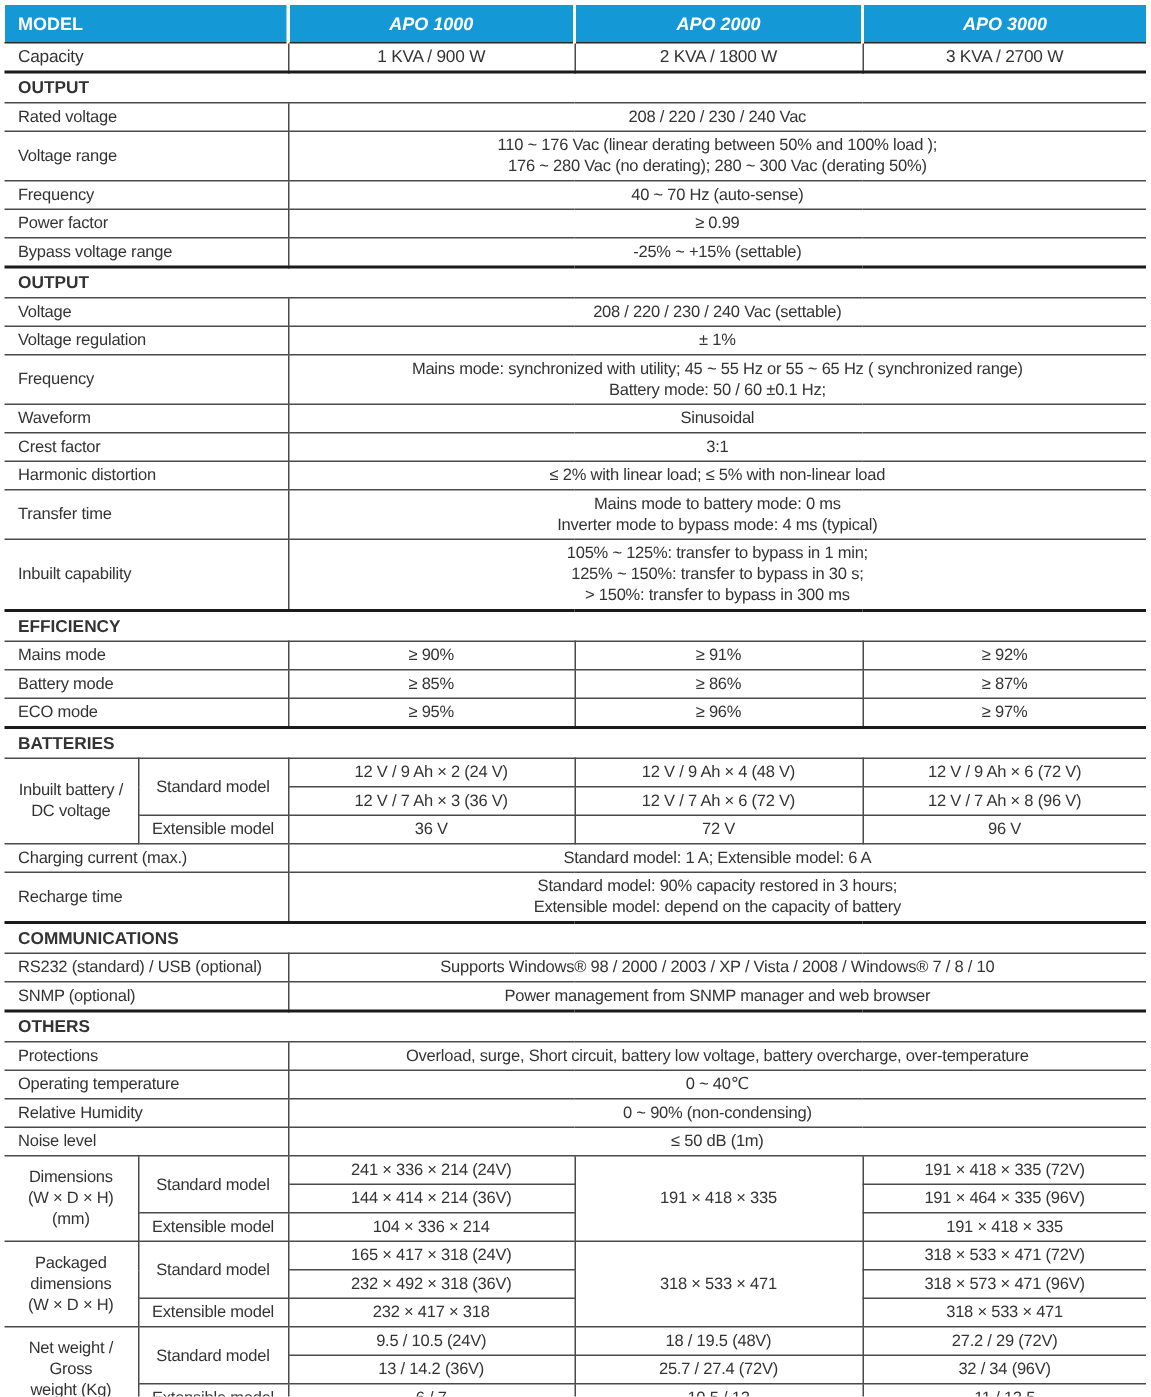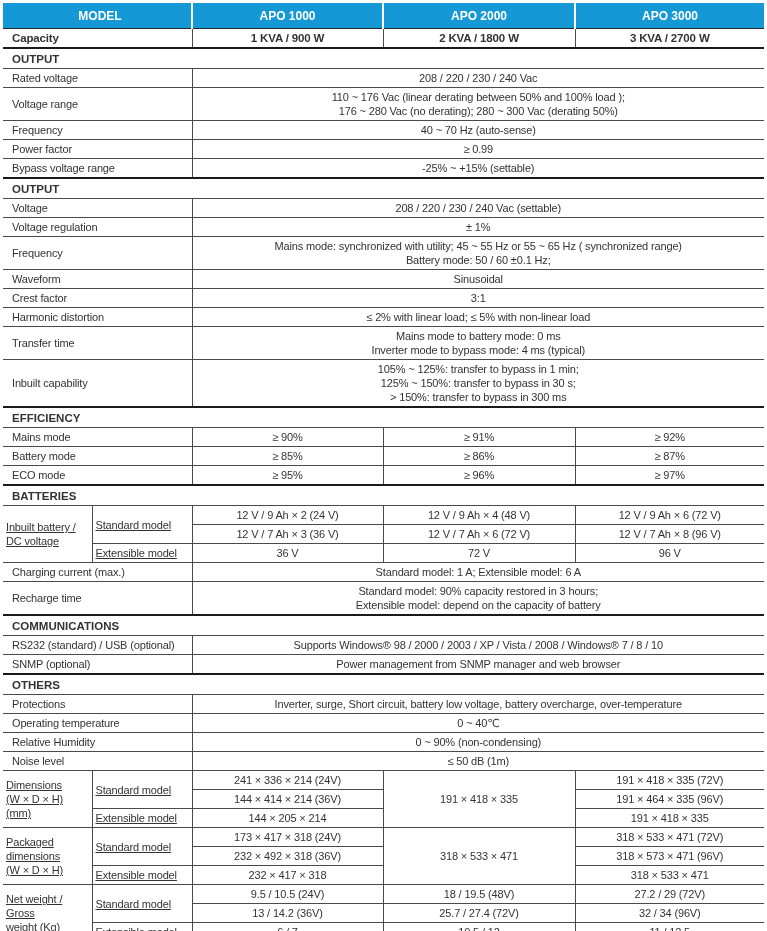--- a/index.html
+++ b/index.html
@@ -22,44 +22,44 @@
     border:1px solid #4a4a4a;
     padding:2px 3px;
     vertical-align:middle;
     text-align:center;
     white-space:pre-line;
     overflow:hidden;
   }
   tr td:first-child{border-left:0;}
   tr td:last-child{border-right:0;}
   td.lab{text-align:left;padding-left:9px;}
-  td.c{padding-left:3px;text-decoration:underline;}
-  td.b{font-weight:bold;font-size:11.5px;}
+  td.c{text-align:center;padding-left:3px;}
+  td.b{font-weight:normal;font-size:11.5px;}
   td.sec{
     font-weight:bold;
     text-align:left;
     padding:3px 3px 2px 9px;
     border-left:0;border-right:0;
     border-top:2px solid #1a1a1a;
     border-bottom:1px solid #4a4a4a;
     font-size:11.5px;
     letter-spacing:0;
   }
   tr.head td{
     background:var(--header-bg,#1499d6);
     color:#fff;
     font-weight:bold;
     font-size:12px;
     border:0;
     border-bottom:1px solid #2a2a2a;
     height:21px;
     letter-spacing:0;
   }
-  tr.head td + td{border-left:2px solid #ffffff;}
-  tr.head td.model{text-align:center;padding-left:9px;}
+  tr.head td + td{border-left:2px solid #ffffff;font-style:italic;}
+  tr.head td.model{text-align:left;padding-left:9px;}
   tr.last td{border-bottom:2px solid #1a1a1a;}
 </style>
 </head>
 <body style="--header-bg: #1499d6;">
 
 <div class="wrap">
   <table class="spec">
     <colgroup>
       <col style="width:89px">
       <col style="width:100px">
@@ -204,21 +204,21 @@
         </tr>
         <tr>
           <td colspan="2" class="lab">SNMP (optional)</td>
           <td colspan="3">Power management from SNMP manager and web browser</td>
         </tr>
         <tr>
           <td colspan="5" class="sec">OTHERS</td>
         </tr>
         <tr>
           <td colspan="2" class="lab">Protections</td>
-          <td colspan="3">Inverter, surge, Short circuit, battery low voltage, battery overcharge, over-temperature</td>
+          <td colspan="3">Overload, surge, Short circuit, battery low voltage, battery overcharge, over-temperature</td>
         </tr>
         <tr>
           <td colspan="2" class="lab">Operating temperature</td>
           <td colspan="3">0 ~ 40℃</td>
         </tr>
         <tr>
           <td colspan="2" class="lab">Relative Humidity</td>
           <td colspan="3">0 ~ 90% (non-condensing)</td>
         </tr>
         <tr>
@@ -233,29 +233,29 @@
           <td>241 × 336 × 214 (24V)</td>
           <td rowspan="3">191 × 418 × 335</td>
           <td>191 × 418 × 335 (72V)</td>
         </tr>
         <tr>
           <td>144 × 414 × 214 (36V)</td>
           <td>191 × 464 × 335 (96V)</td>
         </tr>
         <tr>
           <td class="lab c">Extensible model</td>
-          <td>144 × 205 × 214</td>
+          <td>104 × 336 × 214</td>
           <td>191 × 418 × 335</td>
         </tr>
         <tr>
           <td rowspan="3" class="lab c">Packaged
 dimensions
 (W × D × H)</td>
           <td rowspan="2" class="lab c">Standard model</td>
-          <td>173 × 417 × 318 (24V)</td>
+          <td>165 × 417 × 318 (24V)</td>
           <td rowspan="3">318 × 533 × 471</td>
           <td>318 × 533 × 471 (72V)</td>
         </tr>
         <tr>
           <td>232 × 492 × 318 (36V)</td>
           <td>318 × 573 × 471 (96V)</td>
         </tr>
         <tr>
           <td class="lab c">Extensible model</td>
           <td>232 × 417 × 318</td>

